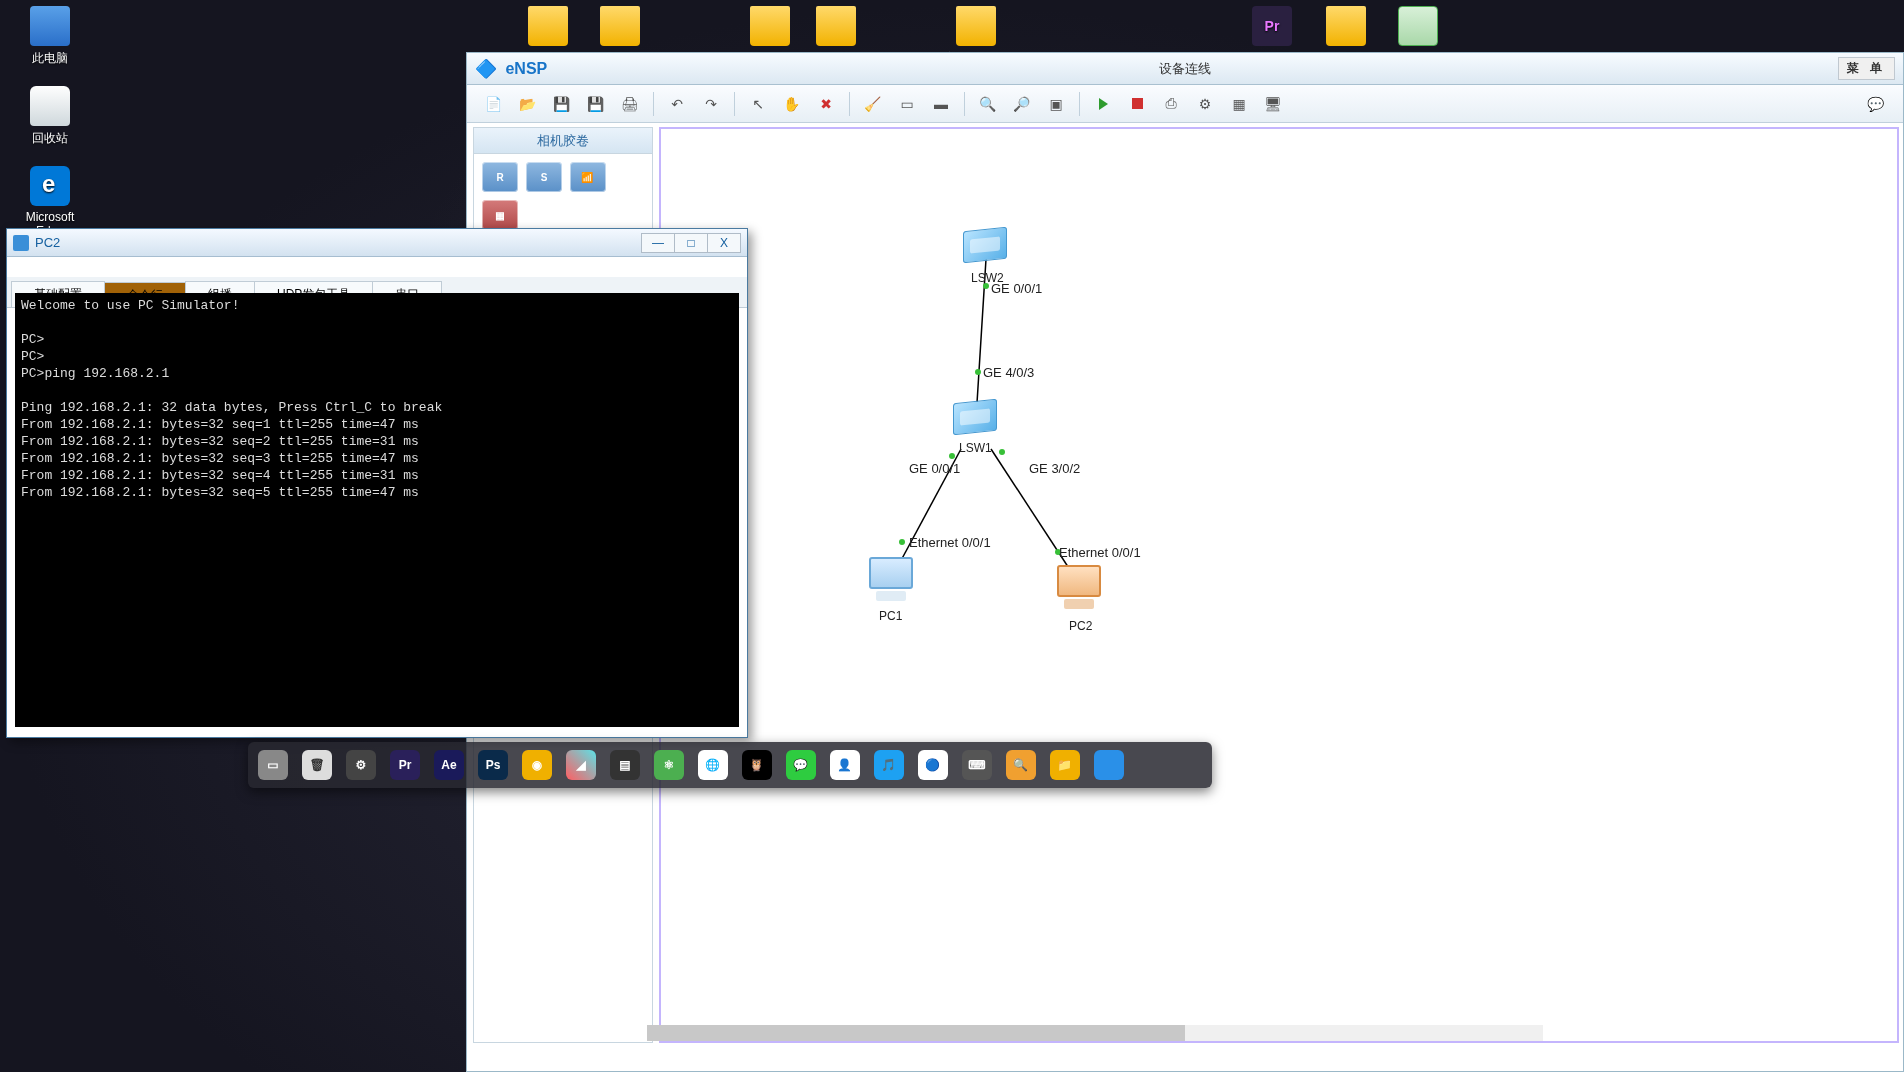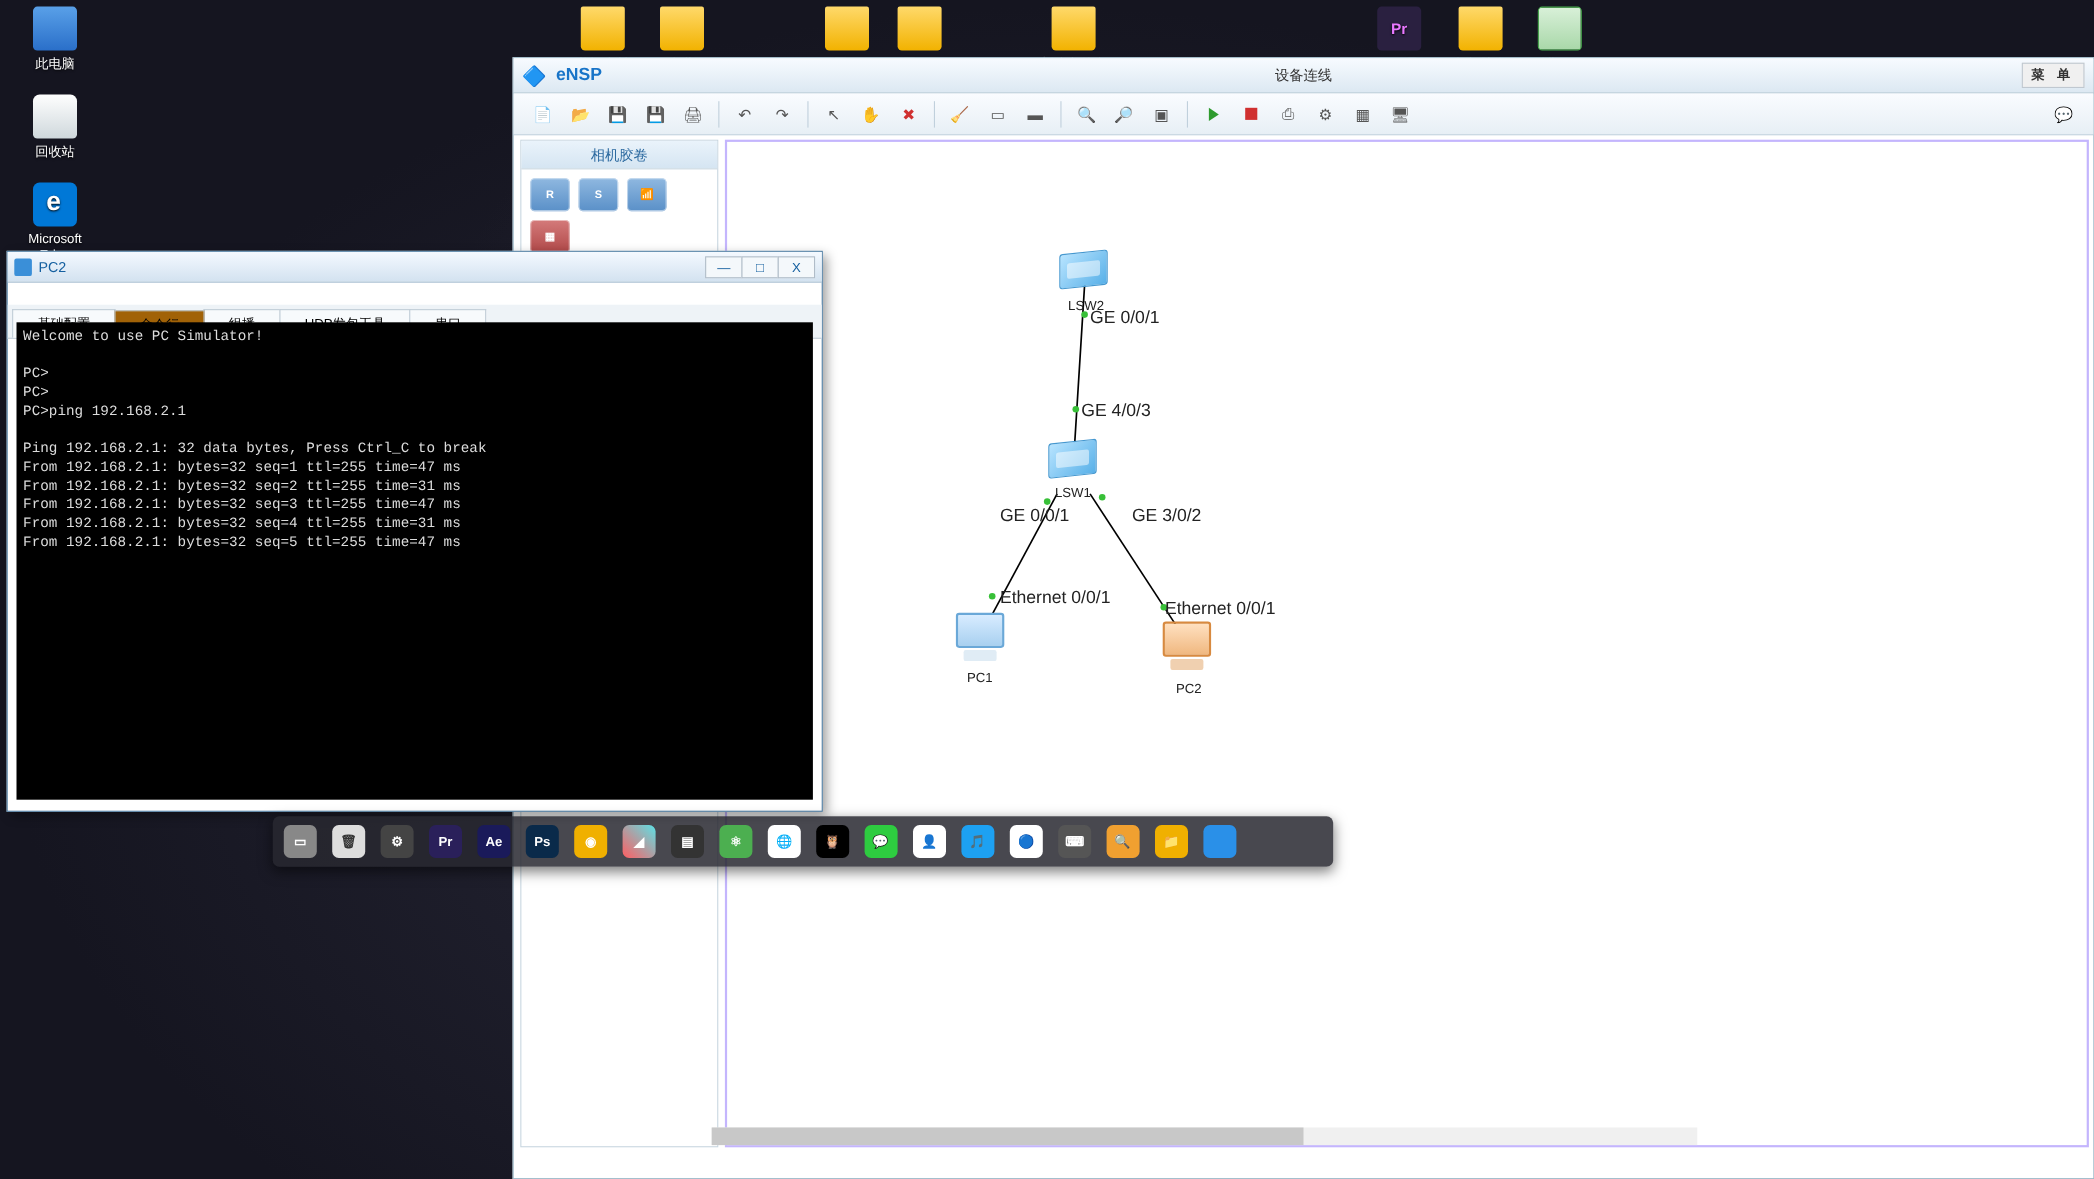--- a/index.html
+++ b/index.html
@@ -47,21 +47,21 @@
   .dev-panel-title { height:26px; background:linear-gradient(#eaf3fb,#d5e5f2); color:#2d6aa0; font-size:13px;
                      display:flex; align-items:center; justify-content:center; border-bottom:1px solid #c8d6e0; }
   .dev-grid { display:flex; flex-wrap:wrap; gap:8px; padding:8px; }
   .dev-item { width:36px; height:30px; border-radius:4px; background:linear-gradient(#8fb8e0,#5a90c8);
               box-shadow:inset 0 0 0 1px rgba(255,255,255,.5); display:flex; align-items:center; justify-content:center; color:#fff; font-size:10px; font-weight:bold;}
   .dev-item.red { background:linear-gradient(#d47a7a,#b04848); }
 
   .canvas { flex:1; position:relative; background:#fff; border:2px solid #c4b5fd; margin:4px 4px 0 6px; overflow:hidden; }
   .canvas svg { position:absolute; inset:0; width:100%; height:100%; }
   .node-label { position:absolute; font-size:12px; color:#222; }
-  .port-label { position:absolute; font-size:16px; color:#222; }
+  .port-label { position:absolute; font-size:13px; color:#222; }
   .port-dot { position:absolute; width:6px; height:6px; background:#38c038; border-radius:50%; }
   
   .switch { position:absolute; width:44px; height:36px; }
   .switch-body { width:44px; height:32px; background:linear-gradient(135deg,#b8e4ff,#58b0e8); border:1px solid #4598d0; transform:skewY(-6deg); border-radius:3px; }
   .switch-body::after{content:"";position:absolute;left:6px;top:8px;width:30px;height:14px;background:rgba(255,255,255,.5);border-radius:2px;}
   
   .pc { position:absolute; width:60px; height:54px; }
   .pc-mon { width:44px; height:32px; border:2px solid #6aa8d8; background:linear-gradient(#d8ecff,#a8d0f0); margin:0 auto; border-radius:3px;}
   .pc-base{ width:30px; height:10px; background:#e0ecf5; margin:2px auto 0; border-radius:2px;}
   .pc.orange .pc-mon{ border-color:#d88a40; background:linear-gradient(#ffe0c0,#f0b880);}

